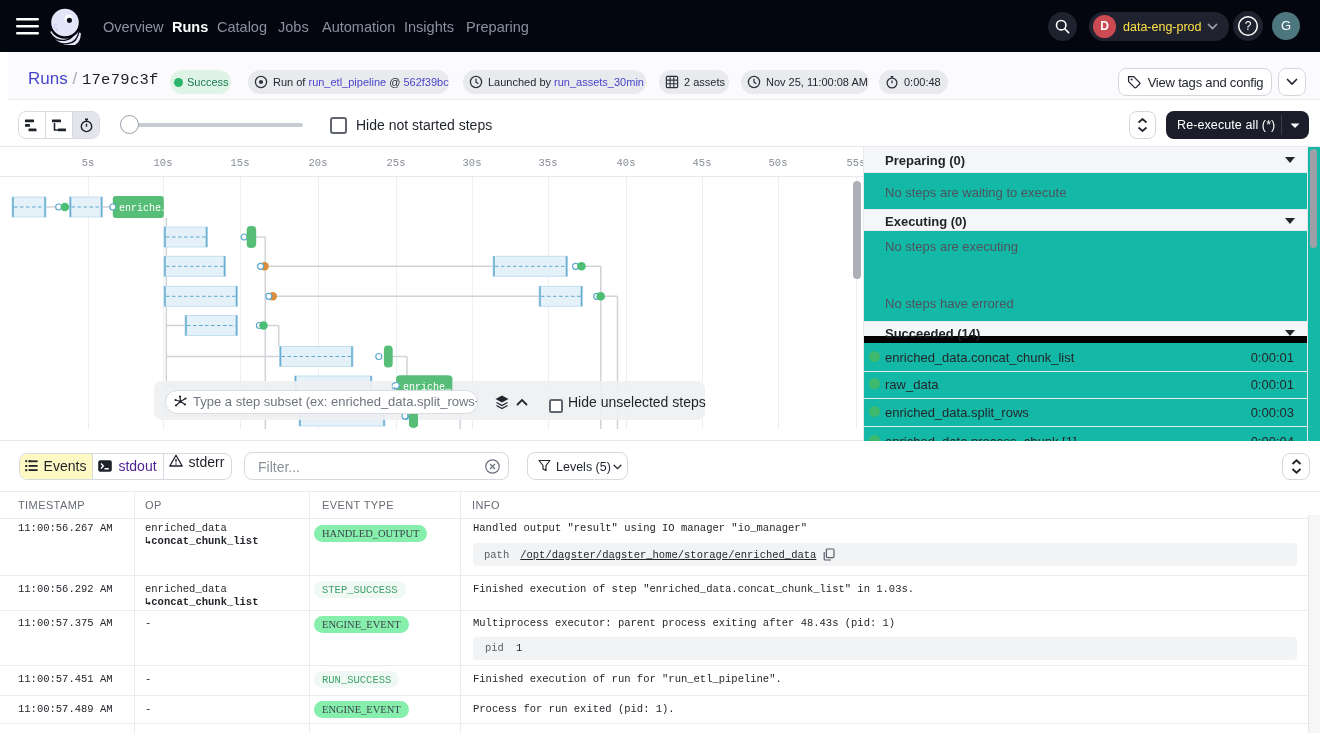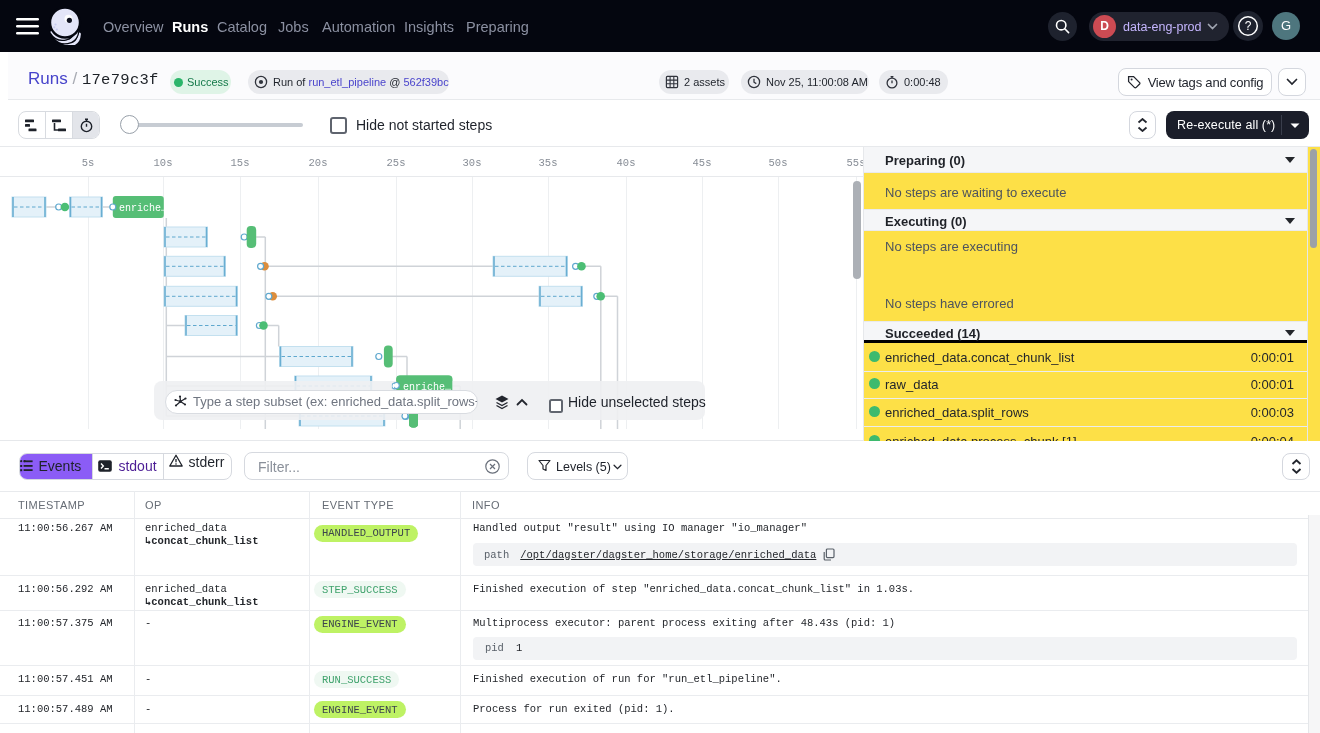--- a/index.html
+++ b/index.html
@@ -32,21 +32,21 @@
 
   
   #logs { position:absolute; left:0; top:441px; width:1320px; height:292px; background:#fff; }
   .colline { position:absolute; top:50px; width:1px; height:242px; background:#EAECEF; }
   .hdrlbl { position:absolute; top:58px; font-size:11px; color:#666C75; letter-spacing:0.4px; }
   .lrow-border { position:absolute; left:0; width:1308px; height:1px; background:#EAECEF; }
   .lts { position:absolute; left:18px; font-size:10.5px; color:#23262B; font-family:"Liberation Mono", monospace; }
   .lop { position:absolute; left:145px; font-size:10.5px; color:#23262B; font-family:"Liberation Mono", monospace; }
   .pill { position:absolute; left:314px; height:17px; border-radius:9px; display:flex; align-items:center; padding:0 8px;
           font-size:10.5px; font-family:"Liberation Mono", monospace; }
-  .pill.gray { background:#bef264; color:#3C434D; }
+  .pill.gray { background:#86efac; color:#3C434D;font-family:Liberation Serif, serif; }
   .pill.green { background:#EFF8F2; color:#3FA26C; }
   .linfo { position:absolute; left:473px; font-size:10.5px; color:#23262B; font-family:"Liberation Mono", monospace; white-space:pre; }
   .metabox { position:absolute; left:473px; width:824px; height:23px; background:#F2F3F5; border-radius:4px;
              display:flex; align-items:center; font-size:10.5px; font-family:"Liberation Mono", monospace; }
 </style>
 </head>
 <body>
 
 <div id="navbar">
 
@@ -79,21 +79,21 @@
 
   <div class="darkcircle" style="left:1048px;top:12px;width:29px;height:29px"></div>
   <svg class="abs" style="left:1055px;top:19px" width="15" height="15" viewBox="0 0 15 15">
     <circle cx="6.2" cy="6.2" r="4.7" stroke="#fff" stroke-width="1.6" fill="none"></circle>
     <path d="M9.8 9.8 L13.6 13.6" stroke="#fff" stroke-width="1.6" stroke-linecap="round"></path>
   </svg>
 
   <div class="abs" style="left:1089px;top:12px;width:140px;height:29px;border-radius:15px;background:#20232F"></div>
   <div class="abs" style="left:1093px;top:15px;width:23px;height:23px;border-radius:50%;background:#CC4B53;color:#fff;
        font-size:12px;font-weight:bold;text-align:center;line-height:23px">D</div>
-  <span class="abs" style="left:1123px;top:20px;font-size:12.5px;color:#c4b5fd">data-eng-prod</span>
+  <span class="abs" style="left:1123px;top:20px;font-size:12.5px;color:#fde047">data-eng-prod</span>
   <svg class="abs" style="left:1207px;top:23px" width="11" height="7" viewBox="0 0 11 7">
     <path d="M1.5 1.5 L5.5 5.5 L9.5 1.5" stroke="#A0A5B1" stroke-width="1.7" fill="none" stroke-linecap="round"></path>
   </svg>
 
   <div class="darkcircle" style="left:1233px;top:11px;width:30px;height:30px"></div>
   <svg class="abs" style="left:1237px;top:15px" width="22" height="22" viewBox="0 0 22 22">
     <circle cx="11" cy="11" r="9.3" stroke="#fff" stroke-width="1.5" fill="none"></circle>
     <text x="11" y="15.3" font-size="12" fill="#fff" text-anchor="middle" font-family="Liberation Sans">?</text>
   </svg>
 
@@ -111,20 +111,27 @@
   </div>
 
   <div class="tag" style="left:240px;width:201px">
     <svg width="14" height="14" viewBox="0 0 14 14" style="margin-right:5px;flex:none">
       <circle cx="7" cy="7" r="5.6" stroke="#30333C" stroke-width="1.3" fill="none"></circle>
       <circle cx="7" cy="7" r="2.1" fill="#30333C"></circle>
     </svg>
     Run of&nbsp;<span class="lk">run_etl_pipeline</span>&nbsp;@&nbsp;<span class="lk">562f39bc</span>
   </div>
 
+  <div class="tag" style="left:455px;width:183px">
+    <svg width="14" height="14" viewBox="0 0 14 14" style="margin-right:5px;flex:none">
+      <circle cx="7" cy="7" r="5.6" stroke="#30333C" stroke-width="1.3" fill="none"></circle>
+      <path d="M7 3.8 V7.2 L9.3 8.6" stroke="#30333C" stroke-width="1.3" fill="none"></path>
+    </svg>
+    Launched by&nbsp;<span class="lk">run_assets_30min</span>
+  </div>
 
   <div class="tag" style="left:651px;width:70px">
     <svg width="14" height="14" viewBox="0 0 14 14" style="margin-right:5px;flex:none">
       <rect x="1.4" y="1.4" width="11.2" height="11.2" rx="1" stroke="#30333C" stroke-width="1.2" fill="none"></rect>
       <path d="M1.4 5.1 H12.6 M5.1 1.4 V12.6 M8.8 1.4 V12.6 M1.4 8.8 H12.6" stroke="#30333C" stroke-width="1.1"></path>
     </svg>
     2 assets
   </div>
 
   <div class="tag" style="left:733px;width:128px">
@@ -344,33 +351,33 @@
   <circle cx="2.3" cy="10.5" r="3" fill="#fff" stroke="#5FA8CE" stroke-width="1.2"></circle>
   <text x="9" y="14.5" font-family="Liberation Mono, monospace" font-size="10" fill="#fff">enriche…</text>
 </svg>
 <svg class="abs" style="left:401px;top:405px;z-index:3" width="20" height="23" viewBox="0 0 20 23">
   <rect x="8" y="0.5" width="9" height="22" rx="4" fill="#56BE76"></rect>
   <circle cx="4" cy="11" r="3" fill="#fff" stroke="#5FA8CE" stroke-width="1.2"></circle>
 </svg>
 
 <div class="abs" style="left:852.5px;top:181px;width:8px;height:98px;border-radius:4px;background:#ACB0B6;z-index:1"></div>
 <div id="vdivider"></div>
-<div id="rightpanel" style="position:absolute;left:864px;top:147px;width:456px;height:294px;overflow:hidden;background:#fde047">
+<div id="rightpanel" style="position:absolute;left:864px;top:147px;width:456px;height:294px;overflow:hidden;background:#14b8a6">
   <div style="position:absolute;left:0;top:0;width:443px;height:26px;background:#F5F6F8;border-bottom:1px solid #E9EAED">
     <span style="position:absolute;left:21px;top:6px;font-size:13px;font-weight:bold;color:#1F2228">Preparing (0)</span>
     <div class="caret" style="left:421px;top:10px"></div>
   </div>
   <span style="position:absolute;left:21px;top:38px;font-size:13px;color:#4D535D">No steps are waiting to execute</span>
   <div style="position:absolute;left:0;top:62px;width:443px;height:22px;background:#F5F6F8;border-top:1px solid #E9EAED;border-bottom:1px solid #E9EAED">
     <span style="position:absolute;left:21px;top:4px;font-size:13px;font-weight:bold;color:#1F2228">Executing (0)</span>
     <div class="caret" style="left:421px;top:8px"></div>
   </div>
   <span style="position:absolute;left:21px;top:92px;font-size:13px;color:#4D535D">No steps are executing</span>
   <span style="position:absolute;left:21px;top:149px;font-size:13px;color:#4D535D">No steps have errored</span>
-  <div style="position:absolute;left:0;top:174px;width:443px;height:22px;background:#F5F6F8;border-top:1px solid #E9EAED;border-bottom:3px solid #000000">
+  <div style="position:absolute;left:0;top:174px;width:443px;height:22px;background:#F5F6F8;border-top:1px solid #E9EAED;border-bottom:7px solid #000000">
     <span style="position:absolute;left:21px;top:4px;font-size:13px;font-weight:bold;color:#1F2228">Succeeded (14)</span>
     <div class="caret" style="left:421px;top:8px"></div>
   </div>
   <div style="position:absolute;left:5px;top:204px;width:11px;height:11px;border-radius:50%;background:#3DBA6E"></div>
   <span style="position:absolute;left:21px;top:203px;font-size:13px;color:#23262B">enriched_data.concat_chunk_list</span>
   <span style="position:absolute;right:26px;top:203px;font-size:13px;color:#23262B">0:00:01</span>
   <div style="position:absolute;left:0;top:224px;width:443px;height:1px;background:#EBEDEF"></div>
   <div style="position:absolute;left:5px;top:231px;width:11px;height:11px;border-radius:50%;background:#3DBA6E"></div>
   <span style="position:absolute;left:21px;top:230px;font-size:13px;color:#23262B">raw_data</span>
   <span style="position:absolute;right:26px;top:230px;font-size:13px;color:#23262B">0:00:01</span>
@@ -381,21 +388,21 @@
   <div style="position:absolute;left:0;top:279px;width:443px;height:1px;background:#EBEDEF"></div>
   <div style="position:absolute;left:5px;top:288px;width:11px;height:11px;border-radius:50%;background:#3DBA6E"></div>
   <span style="position:absolute;left:21px;top:287px;font-size:13px;color:#23262B">enriched_data.process_chunk [1]</span>
   <span style="position:absolute;right:26px;top:287px;font-size:13px;color:#23262B">0:00:04</span>
   <div style="position:absolute;left:443px;top:0;width:1px;height:294px;background:#E5E7EA"></div>
   <div style="position:absolute;left:446px;top:2px;width:7px;height:99px;border-radius:3.5px;background:#9CA1A7"></div>
 </div>
 <div id="logs">
 
   <div class="abs" style="left:18.5px;top:11.5px;width:213px;height:27px;border:1px solid #D6D9DF;border-radius:8px;background:#fff;display:flex;overflow:hidden">
-    <div style="width:73px;background:#8b5cf6;border-right:1px solid #D6D9DF;display:flex;align-items:center;font-size:14px;color:#1E222A">
+    <div style="width:73px;background:#fef9c3;border-right:1px solid #D6D9DF;display:flex;align-items:center;justify-content:center;font-size:14px;color:#1E222A">
       <svg width="13" height="12" viewBox="0 0 13 12" style="margin-right:6px">
         <circle cx="1.2" cy="1.2" r="1.1" fill="#1E222A"></circle>
           <circle cx="4.6" cy="1.2" r="1.1" fill="#1E222A"></circle>
         <rect x="0.2" y="5" width="2" height="2" fill="#1E222A"></rect>
           <rect x="3.6" y="5" width="9" height="1.8" fill="#1E222A"></rect>
         <rect x="0.2" y="9.2" width="2" height="2" fill="#1E222A"></rect>
           <rect x="3.6" y="9.2" width="9" height="1.8" fill="#1E222A"></rect>
         <rect x="3.6" y="0.4" width="9" height="1.8" fill="#1E222A"></rect>
       </svg>Events</div>
     <div style="width:71px;border-right:1px solid #D6D9DF;display:flex;align-items:center;justify-content:center;font-size:14px;color:#4c1d95">

